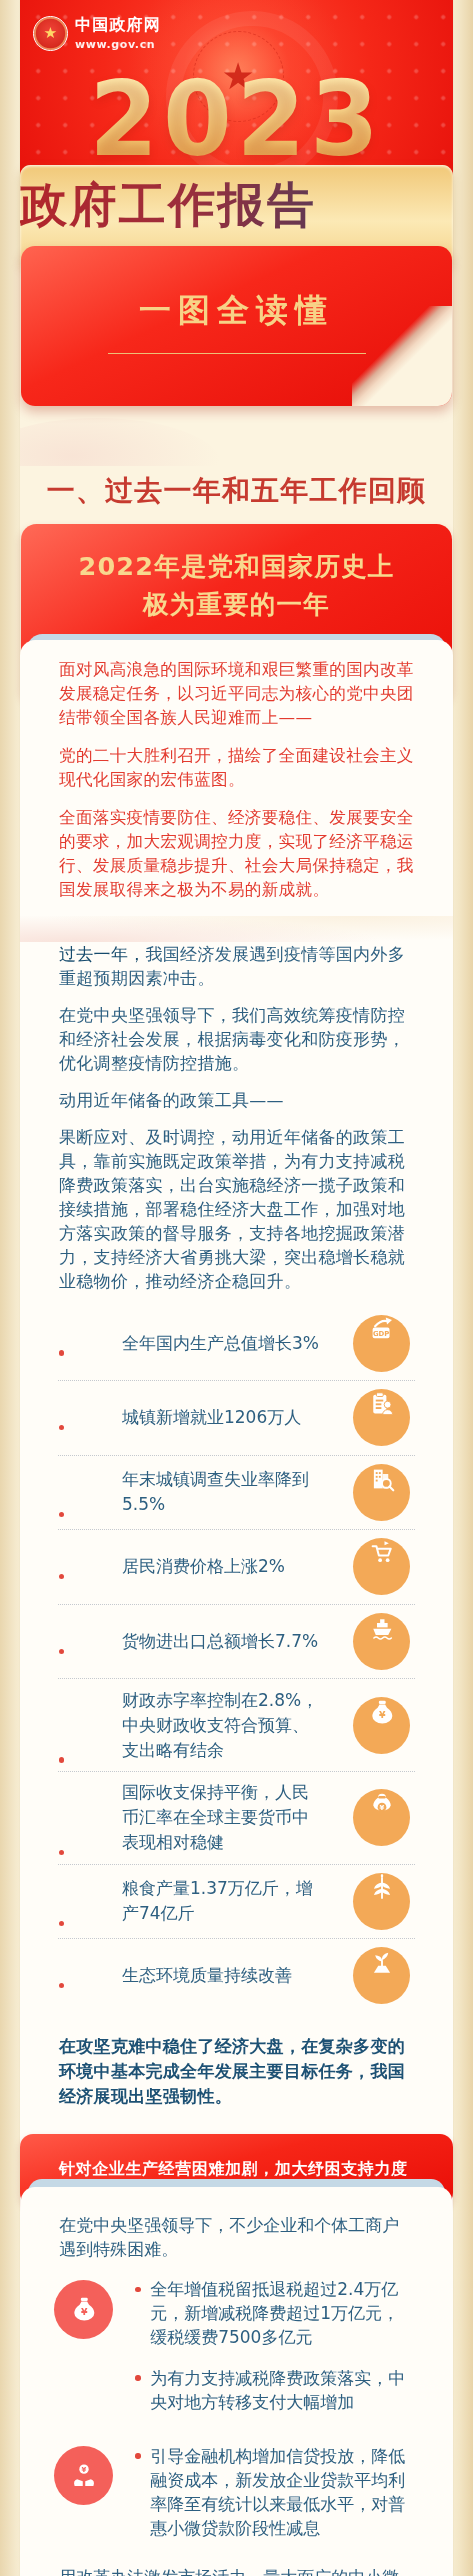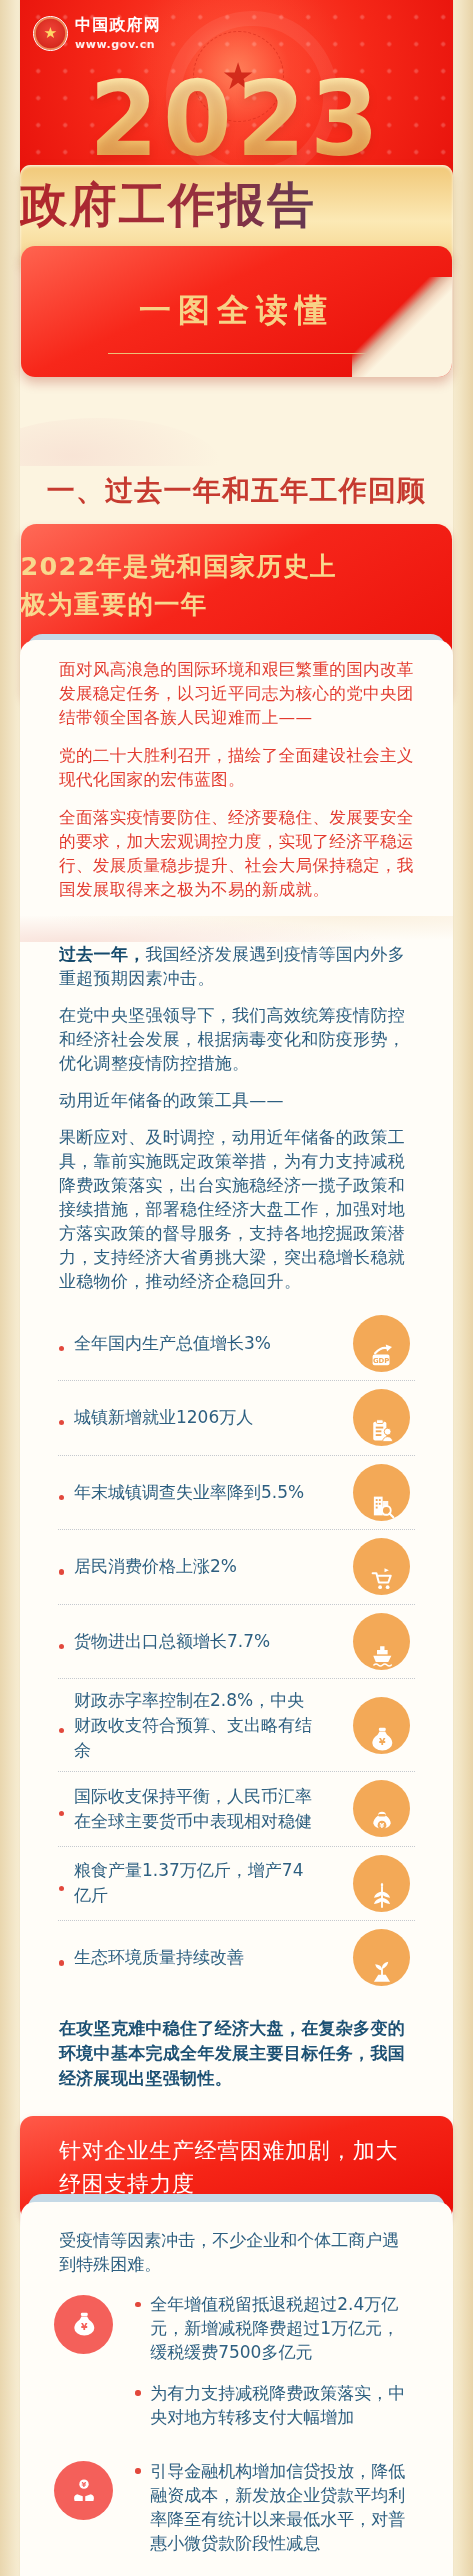--- a/index.html
+++ b/index.html
@@ -71,21 +71,21 @@
     box-shadow:0 4.7px 9.5px rgba(170,110,20,.25), inset 0 1.2px 3px rgba(255,255,255,.85);
   }
   .report-title{
     margin-top:15.4px;text-align:left;
     font-family:"Liberation Serif","DejaVu Serif",serif;
     font-size:47px;font-weight:800;letter-spacing:2.4px;line-height:1.1;
     background:linear-gradient(90deg,#b3262b 0%,#9c2e3c 38%,#5a3a55 72%,#3d4766 100%);
     -webkit-background-clip:text;background-clip:text;color:transparent;
   }
   .read-card{
-    position:absolute;left:1.2px;right:1.2px;top:246px;height:131px;z-index:4;
+    position:absolute;left:1.2px;right:1.2px;top:246px;height:160px;z-index:4;
     border-radius:14px;
     background:linear-gradient(155deg,#ff6450 0%,#f7271a 40%,#e60d08 100%);
     box-shadow:0 6px 10.7px rgba(160,20,5,.25);
     overflow:hidden;
   }
   .read-card .subtitle{
     margin-top:43px;text-align:center;
     color:#f7d287;font-size:32px;font-weight:800;letter-spacing:7px;
   }
   .read-underline{width:258px;height:1.2px;background:#ecc078;margin:20px auto 0;}
@@ -107,21 +107,21 @@
     font-family:"Liberation Serif","DejaVu Serif",serif;
     font-size:28px;font-weight:800;color:#c63a2f;letter-spacing:1.2px;line-height:37px;
   }
   .card-2022{
     position:relative;height:178px;margin:0 0.6px;
     border-radius:15.4px;
     background:linear-gradient(150deg,#ff6a57 0%,#f6251a 42%,#e90e07 100%);
     box-shadow:0 4.7px 8.3px rgba(150,20,5,.18);
   }
   .card-2022 .t1,.card-2022 .t2{
-    text-align:left;color:#f8d88e;font-weight:800;font-size:25.5px;line-height:38px;letter-spacing:1.2px;
+    text-align:center;color:#f8d88e;font-weight:800;font-size:25.5px;line-height:38px;letter-spacing:1.2px;
   }
   .card-2022 .t1{padding-top:22.5px;}
 
   .white-card{position:relative;margin-top:-62px;height:1936px;}
   .white-card .lip{
     position:absolute;top:-6px;left:7px;right:7px;height:36px;
     border-radius:15.4px;background:#c5d9e6;
   }
   .white-card .card-bg{
     position:absolute;inset:0;background:#fffdf8;border-radius:15.4px 15.4px 0 0;
@@ -133,49 +133,49 @@
 
   .wave{
     height:26px;margin:0;
     background:
       radial-gradient(130% 190% at 12% 100%, rgba(248,224,216,.9) 0%, rgba(248,224,216,0) 55%),
       radial-gradient(120% 160% at 78% 0%, rgba(250,238,218,.8) 0%, rgba(250,238,218,0) 60%);
   }
 
   .blue-paras{margin:0 39px;}
   .blue-paras p{margin:0 0 13px;font-size:17px;line-height:24px;color:#2d5f80;letter-spacing:0.3px;}
-  .blue-paras .lead{font-weight:700;color:#154a6c;}
+  .blue-paras .lead{font-weight:400;color:#154a6c;}
 
   .ach-list{margin-top:2.4px;}
   .ach-row{
     display:flex;align-items:center;justify-content:space-between;
     margin:0 38px;padding:8.3px 0;min-height:57px;
   }
-  .ach-text{display:flex;align-items:center;font-size:17px;line-height:25px;color:#2d5f80;max-width:261px;}
+  .ach-text{display:flex;align-items:flex-end;font-size:17px;line-height:25px;color:#2d5f80;max-width:261px;gap:48px;}
   .dot{flex:none;width:5.3px;height:5.3px;border-radius:50%;background:#e2483c;margin:10px 9.5px 0 1.2px;}
   .ach-icon{
     flex:none;width:57px;height:57px;border-radius:50%;
-    display:flex;align-items:flex-end;justify-content:center;margin-left:10.7px;margin-right:4.7px;
+    display:flex;align-items:flex-start;justify-content:center;margin-left:10.7px;margin-right:4.7px;
   }
   .ic-orange{background:#f3a957;}
   .ic-red{background:#f4605a;}
   .ach-sep{border-top:1.2px dotted #c5c9cf;margin:0 38px;height:0;}
 
   .closing1{
     margin:21px 39px 0;font-size:17px;line-height:25px;font-weight:800;color:#1d5174;letter-spacing:0.3px;
   }
 
   
   .s2-head{
     position:relative;margin:25px 0 0;border-radius:13px;
     background:linear-gradient(165deg,#ff5a49 0%,#f62517 45%,#e90d07 100%);
     padding:18px 39px 21px;
     box-shadow:0 3.6px 7px rgba(150,20,5,.15);
   }
-  .s2-head .ht{color:#ffffff;font-size:22px;font-weight:400;line-height:33px;letter-spacing:0.6px;}
+  .s2-head .ht{color:#ffffff;font-size:16px;font-weight:700;line-height:33px;letter-spacing:0.6px;}
   .lip2{height:32px;margin:-27px 8.3px 0;border-radius:14px 14px 0 0;background:#c5d9e6;position:relative;}
   .s2-body{
     position:relative;margin:-24px 1.2px 0;border-radius:14px 14px 0 0;
     background:#fffdf8;padding-top:26px;min-height:414px;
   }
   .s2-intro{margin:0 38px;font-size:17px;line-height:24px;color:#2d5f80;}
   .relief-row{display:flex;align-items:flex-start;margin:16.6px 33px 0;gap:21px;}
   .relief-icon{flex:none;width:59px;height:59px;border-radius:50%;display:flex;align-items:center;justify-content:center;margin-top:2.4px;}
   .relief-icon.empty{background:transparent;}
   .relief-text{display:flex;align-items:flex-start;font-size:17px;line-height:24px;color:#2d5f80;max-width:278px;}
@@ -395,21 +395,21 @@
             </div>
           </div>
 
         <div class="closing1">在攻坚克难中稳住了经济大盘，在复杂多变的环境中基本完成全年发展主要目标任务，我国经济展现出坚强韧性。</div>
 
         <div class="s2-head">
           <div class="ht">针对企业生产经营困难加剧，加大纾困支持力度</div>
         </div>
         <div class="lip2"></div>
         <div class="s2-body">
-          <div class="s2-intro">受疫情等因素冲击，不少企业和个体工商户遇到特殊困难。</div>
+          <div class="s2-intro">在党中央坚强领导下，不少企业和个体工商户遇到特殊困难。</div>
           <div id="relief-list">
               <div class="relief-row">
                 <div class="relief-icon ic-red">
                   <svg width="30" height="30" viewBox="0 0 48 48" aria-hidden="true">
                     <rect x="19" y="6" width="11" height="5" rx="2" fill="#fff"></rect>
                     <path d="M20 12 h9 l3 5 c6 4 8.5 9 8.5 13.5 a16 12 0 0 1 -32 0 C8.5 26 11 21 17 17 Z" fill="#fff"></path>
                     <text x="24.5" y="34" font-size="15" font-weight="bold" fill="#f4605a" text-anchor="middle">¥</text>
                   </svg>
                 </div>
                 <div class="relief-text">

